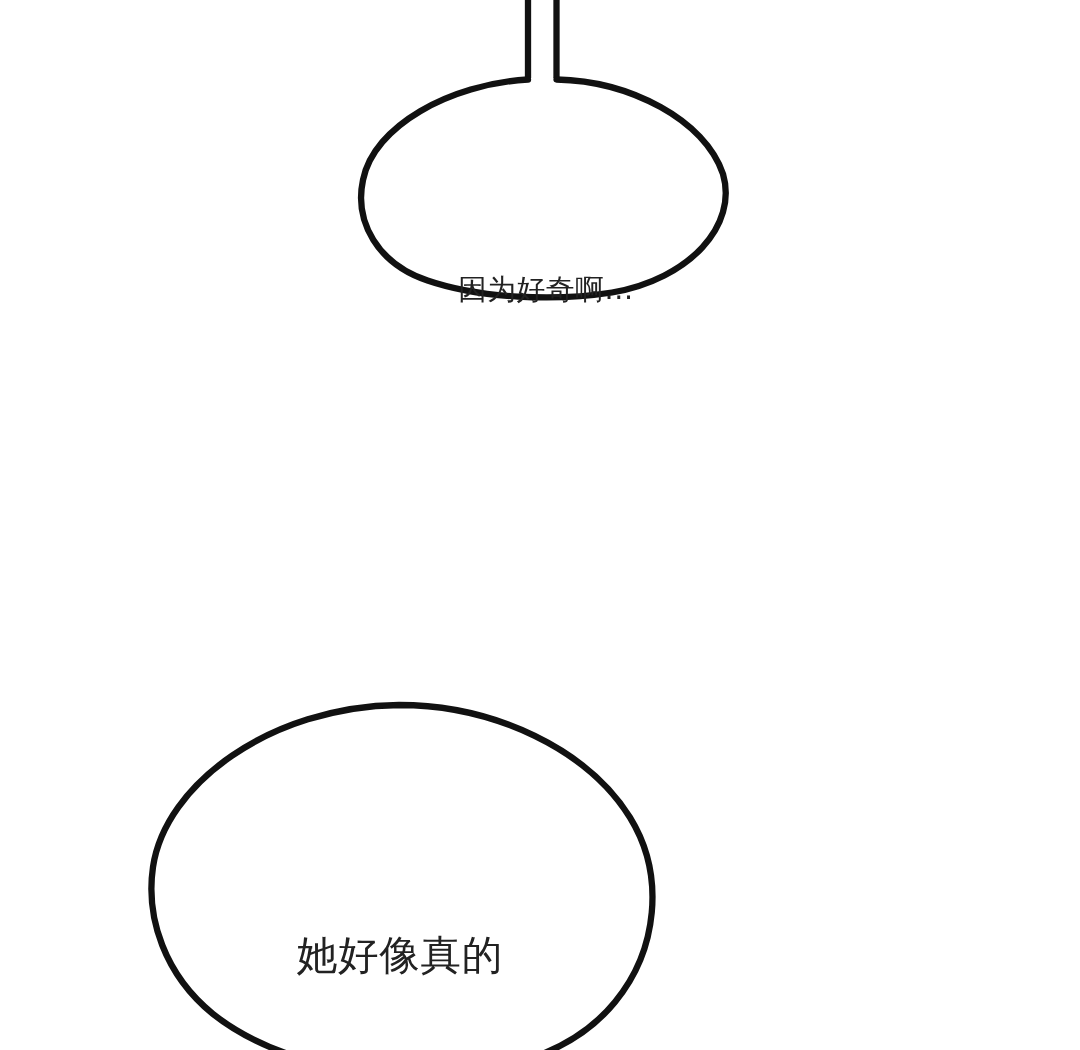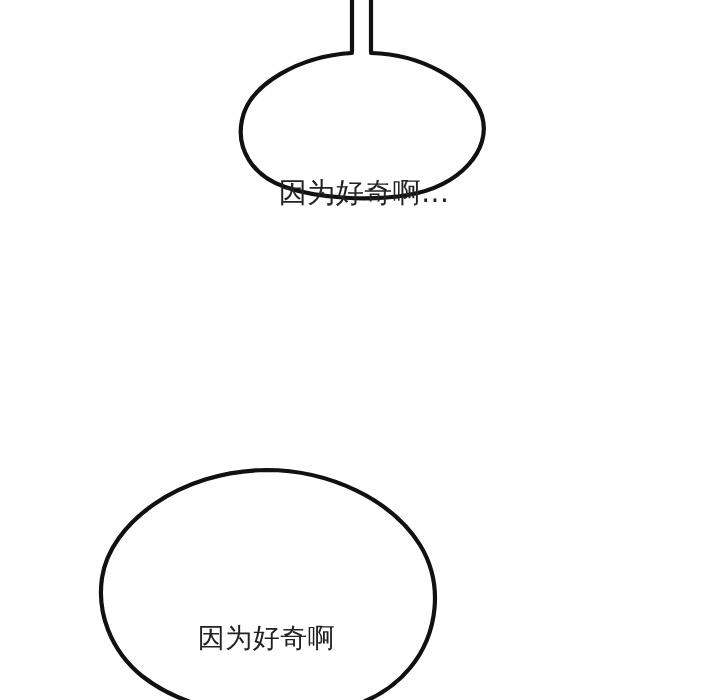--- a/index.html
+++ b/index.html
@@ -40,21 +40,21 @@
     font-family: "DejaVu Sans", sans-serif;
     text-align: center;
     white-space: pre;
     letter-spacing: 0.5px;
   }
   
   #bubble-1-text {
     left: 243px;
     top: 108px;
     width: 242px;
-    font-size: 28px;
+    font-size: 19px;
     line-height: 34px;
   }
   
   #bubble-2-text {
     left: 100px;
     top: 555px;
     width: 333px;
     font-size: 27px;
     line-height: 33px;
   }
@@ -90,19 +90,19 @@
              C 110 523, 180 471, 266 470 Z" fill="#ffffff" stroke="#111111" stroke-width="4.2" stroke-linejoin="round" stroke-linecap="round"></path>
   </svg>
 
   <div class="bubble-text-layer">
 
     <div class="bubble-text" id="bubble-1-text">
       <span class="line">因为好奇啊...</span>
     </div>
 
     <div class="bubble-text" id="bubble-2-text">
-      <span class="line">因为好奇啊</span>
+      <span class="line">她好像真的</span>
       
       
     </div>
 
   </div>
 </div>
 
 </body></html>

